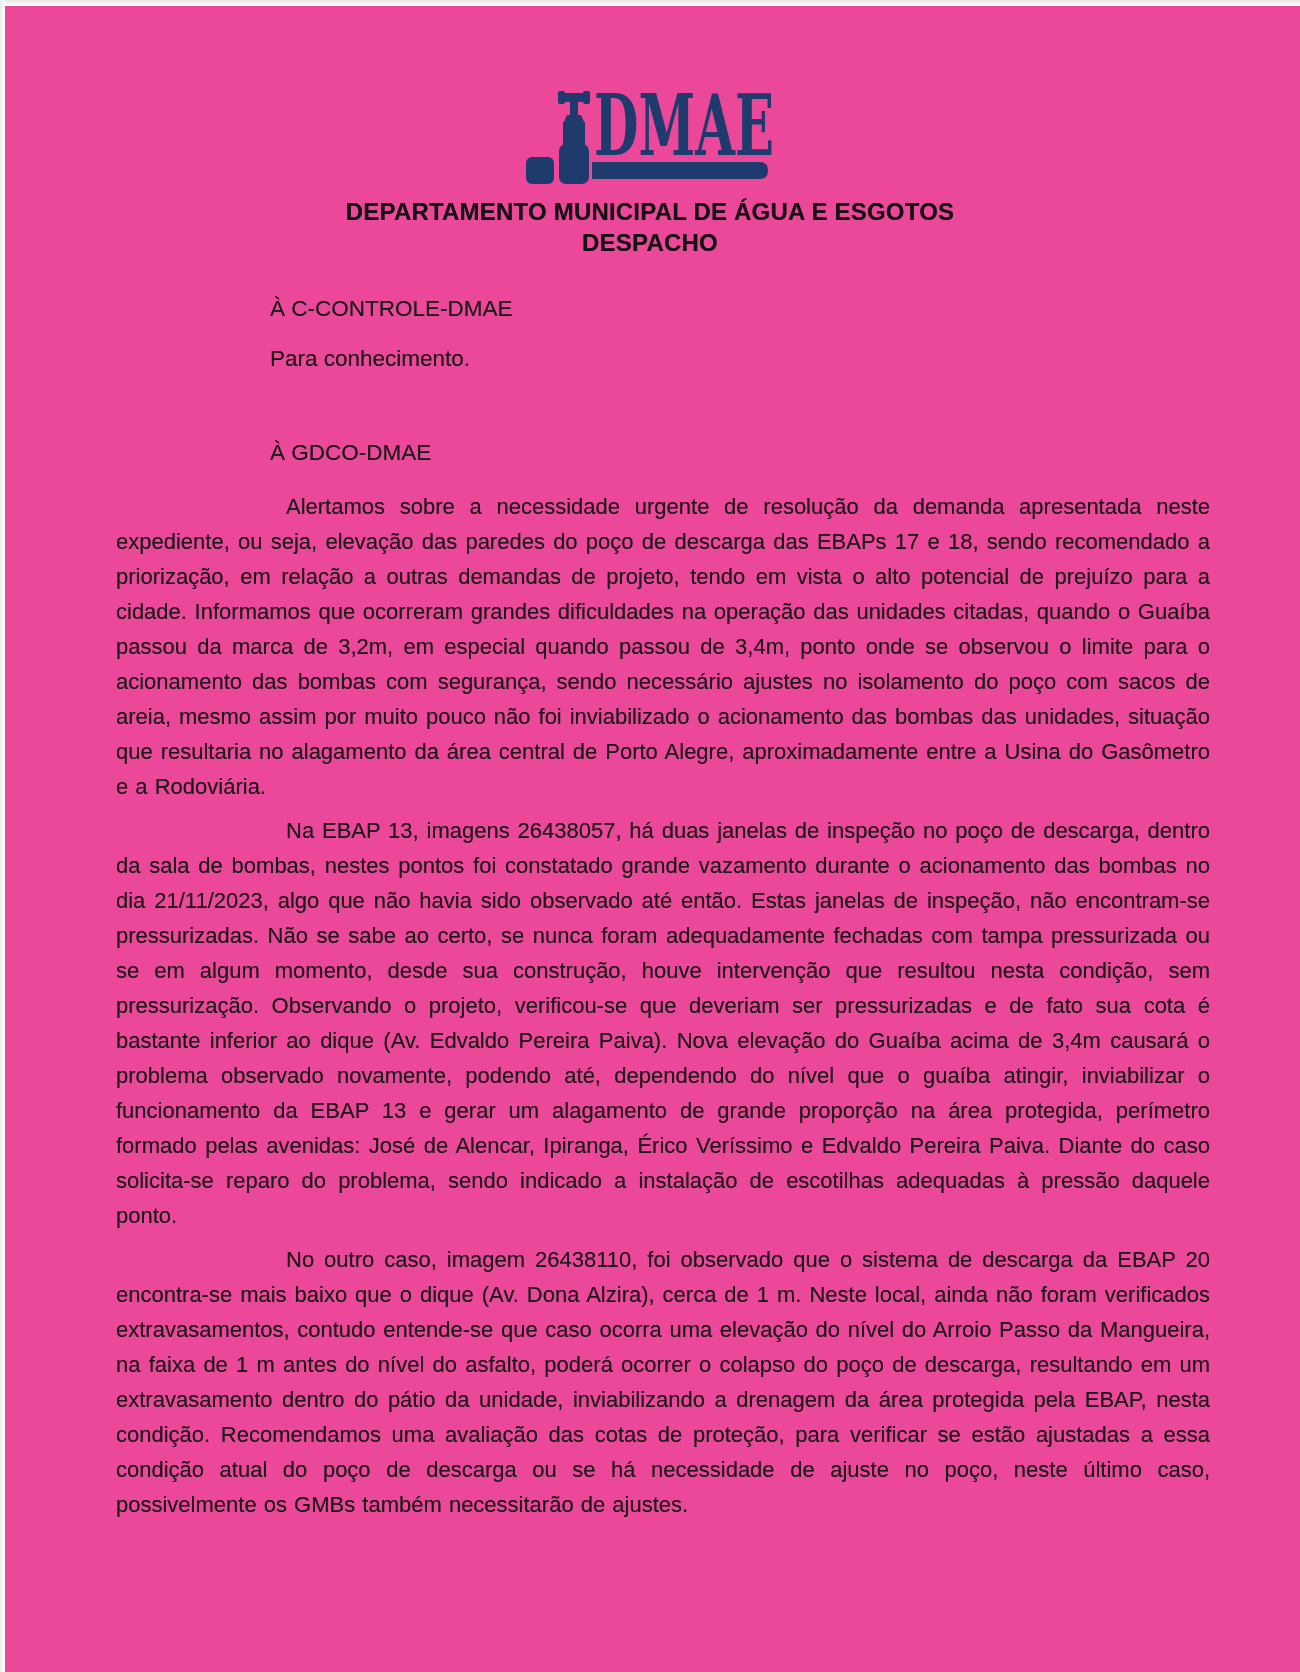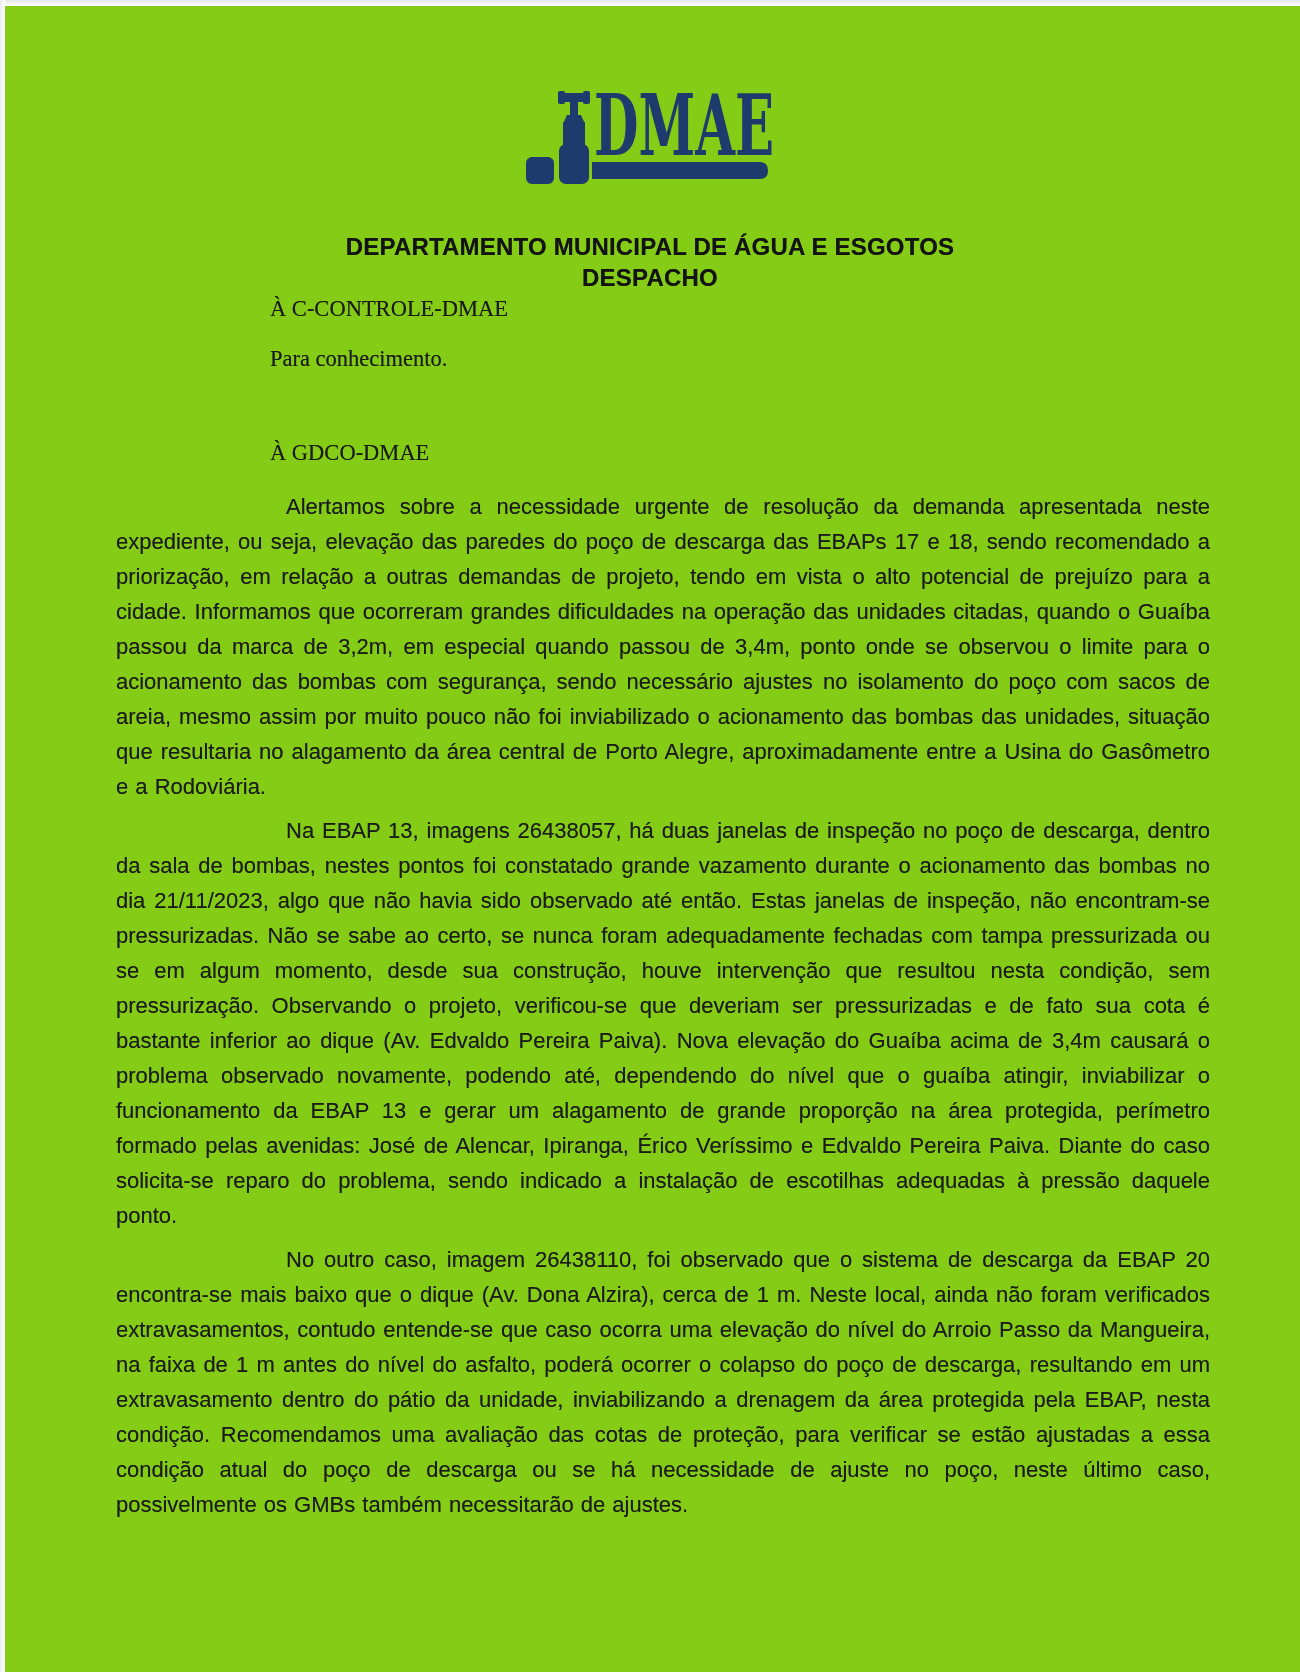--- a/index.html
+++ b/index.html
@@ -1,20 +1,20 @@
 <!DOCTYPE html>
 <html><head>
 <meta charset="utf-8">
 <style>
   html, body { margin: 0; padding: 0; background: #ffffff; }
   .page {
     position: relative;
     width: 1300px;
     height: 1672px;
-    background: #84cc16;
+    background: #ec4899;
     overflow: hidden;
     font-family: "Liberation Sans", sans-serif;
     color: #1a1a1a;
   }
   .edge-top {
     position: absolute; top: 0; left: 0; right: 0; height: 6px;
     background: linear-gradient(#e7e7e7, #ffffff);
   }
   .edge-left {
     position: absolute; top: 0; left: 0; bottom: 0; width: 5px;
@@ -34,30 +34,28 @@
     top: 196px;
     left: 0;
     width: 100%;
     text-align: center;
     font-weight: bold;
     font-size: 24px;
     line-height: 31px;
     color: #131313;
     letter-spacing: 0.2px;
     text-shadow: 0 0 0.5px rgba(0,0,0,0.55);
-    margin-top: 35px;
   }
   .addr {
     position: absolute;
     left: 270px;
     font-size: 22.5px;
     color: #1a1a1a;
     text-shadow: 0 0 0.4px rgba(0,0,0,0.45);
     white-space: nowrap;
-    font-family: Liberation Serif, serif;
   }
   .addr-1 { top: 296px; }
   .note-1 { top: 346px; }
   .addr-2 { top: 440px; }
   .body-text {
     position: absolute;
     top: 489px;
     left: 100px;
     width: 1110px;
     font-size: 22px;

